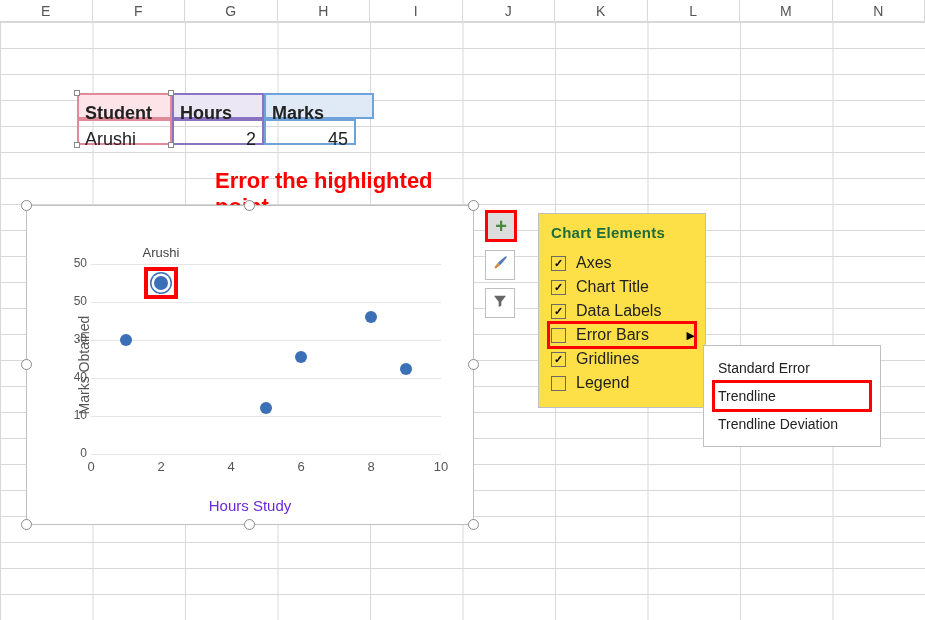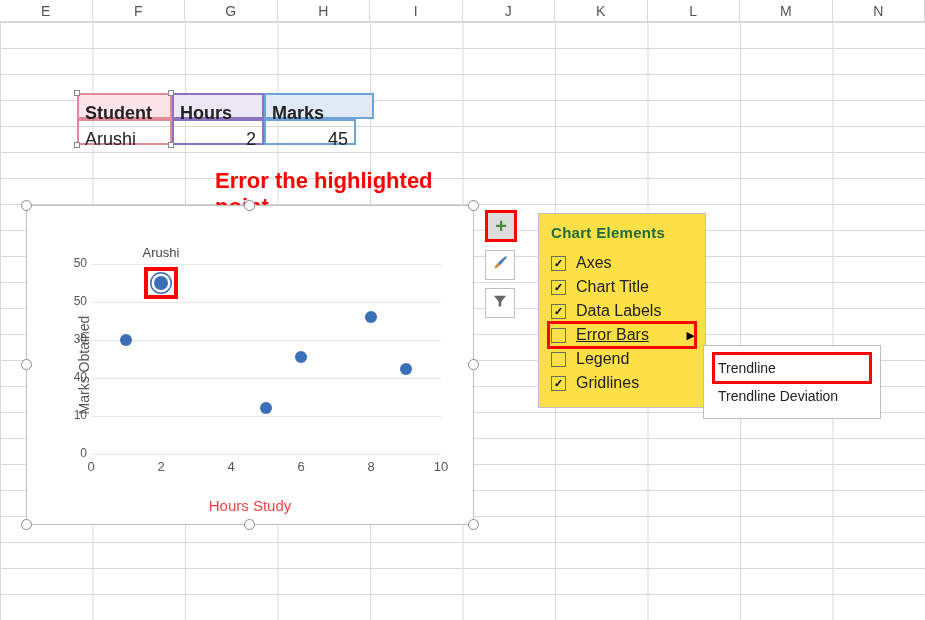--- a/index.html
+++ b/index.html
@@ -74,21 +74,21 @@
   .handle.tr{right:-6px;top:-6px;} .handle.ml{left:-6px;top:50%;margin-top:-6px;}
   .handle.mr{right:-6px;top:50%;margin-top:-6px;}
   .handle.bl{left:-6px;bottom:-6px;} .handle.bm{left:50%;bottom:-6px;margin-left:-6px;}
   .handle.br{right:-6px;bottom:-6px;}
 
   .chart-inner { position:absolute; left:12px; top:10px; right:12px; bottom:10px; }
   .yaxis-title {
     position:absolute; left:-4px; top:50%; transform: translateY(-50%) rotate(-90deg);
     transform-origin:center; font-size:14px; color:#555;
   }
-  .xaxis-title { position:absolute; bottom:0; left:0; right:0; text-align:center; font-size:15px; color:#ef4444;}
+  .xaxis-title { position:absolute; bottom:0; left:0; right:0; text-align:center; font-size:15px; color:#6d28d9;}
   .plot {
     position:absolute; left:52px; top:48px; width:350px; height:190px;
   }
   .ticky { position:absolute; left:-30px; width:26px; text-align:right; font-size:12px; color:#555;}
   .tickx { position:absolute; bottom:-20px; transform:translateX(-50%); font-size:13px; color:#555;}
   .gridline-h { position:absolute; left:0; right:0; border-top:1px solid #e6e6e6; }
   .point { position:absolute; width:12px; height:12px; background:#3b6fb6; border-radius:50%; transform:translate(-50%,-50%);}
   .point-sel {
     position:absolute; width:14px; height:14px; background:#3b6fb6; border-radius:50%;
     transform:translate(-50%,-50%); box-shadow:0 0 0 2.5px #fff, 0 0 0 4px #3b6fb6;
@@ -108,21 +108,21 @@
   .panel {
     position:absolute; left:538px; top:213px; width:168px;
     border:1px solid #bfbfbf; background:#fde047; padding:10px 10px 12px 12px;
   }
   .panel h4 { color:#1f6b3c; font-size:15px; font-weight:600; margin-bottom:10px; letter-spacing:.3px;}
   .panel .row { display:flex; align-items:center; height:24px; position:relative;}
   .panel .row .cb { width:15px; height:15px; border:1px solid #696969; margin-right:10px; display:inline-flex; align-items:center; justify-content:center; font-size:12px; color:#000;}
   .panel .row .cb.checked::after { content:"✓"; color:#000; font-weight:700; font-size:11px;}
   .panel .row .lbl { font-size:16px; color:#222;}
   .panel .row .arr { position:absolute; right:0; font-size:11px; color:#000;}
-  .panel .row.boxed { outline:3px solid #ff0000; outline-offset:-1px; padding:0 2px; margin-left:-2px;text-decoration:underline;}
+  .panel .row.boxed { outline:3px solid #ff0000; outline-offset:-1px; padding:0 2px; margin-left:-2px;}
 
   
   .submenu {
     position:absolute; left:703px; top:345px; width:178px;
     border:1px solid #bfbfbf; background:#fff; padding:8px 10px;
   }
   .submenu .srow { height:28px; line-height:28px; font-size:14px; color:#222; padding:0 4px;}
   .submenu .srow.boxed { outline:3px solid #ff0000; outline-offset:-1px;}
 
 </style>
@@ -251,26 +251,27 @@
       <div class="row">
         <span class="cb checked"></span>
         <span class="lbl">Data Labels</span>
       </div>
       <div class="row boxed">
         <span class="cb"></span>
         <span class="lbl">Error Bars</span>
         <span class="arr">▶</span>
       </div>
       <div class="row">
+        <span class="cb checked"></span>
+        <span class="lbl">Gridlines</span>
+      </div>
+      <div class="row">
         <span class="cb"></span>
         <span class="lbl">Legend</span>
       </div>
-      <div class="row">
-        <span class="cb checked"></span>
-        <span class="lbl">Gridlines</span>
-      </div>
     </div>
 </div>
 
 <div class="submenu" id="submenu">
+    <div class="srow">Standard Error</div>
     <div class="srow boxed">Trendline</div>
     <div class="srow">Trendline Deviation</div>
   </div>
 
 </body></html>

